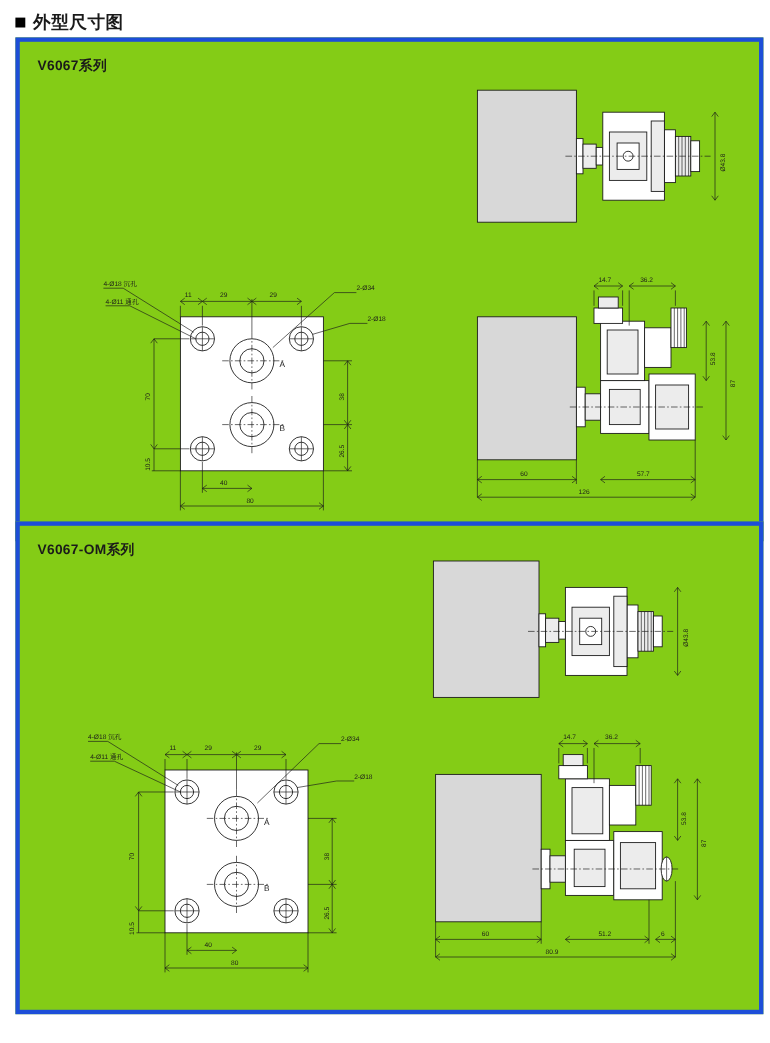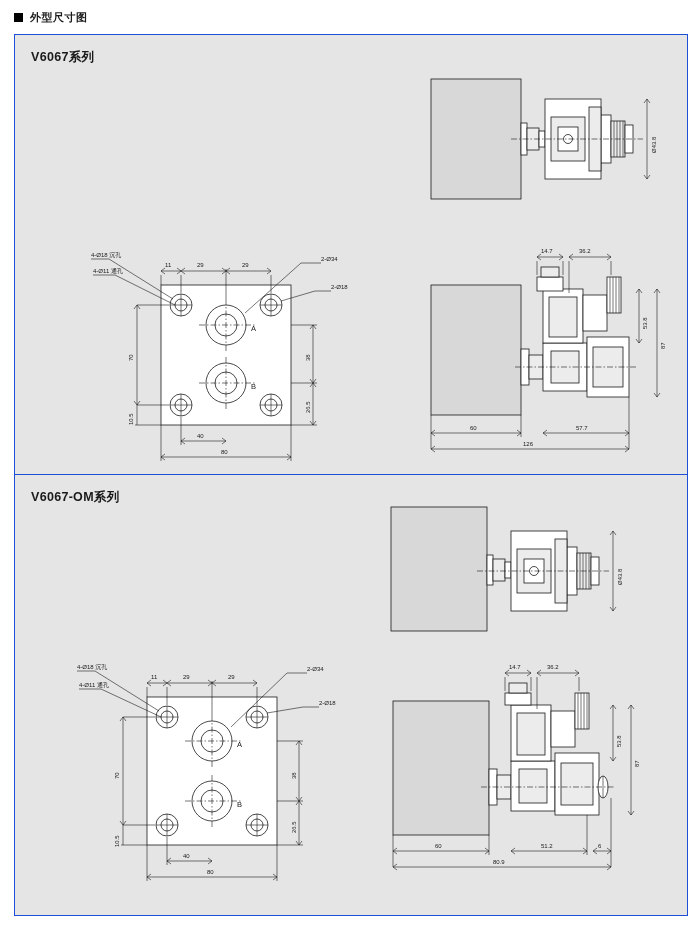--- a/index.html
+++ b/index.html
@@ -2,24 +2,24 @@
 <html><head>
 <meta charset="utf-8">
 <style>
   html,body{margin:0;padding:0;background:#ffffff;}
   body{width:700px;height:948px;font-family:"Liberation Sans",sans-serif;color:#1a1a1a;position:relative;overflow:hidden;}
   .page{position:relative;width:700px;height:948px;}
 
   
   .header{position:absolute;left:14px;top:10px;display:flex;align-items:center;gap:7px;}
   .header .sq{width:9px;height:9px;background:#000;display:inline-block;}
-  .header .title{font-size:11px;font-weight:bold;letter-spacing:.5px;}
+  .header .title{font-size:16px;font-weight:bold;letter-spacing:.5px;}
 
   
-  .panel{position:absolute;border:1px solid #1d4ed8;background:#e5e5e5;}
+  .panel{position:absolute;border:4px solid #1d4ed8;background:#84cc16;}
   #panel-1{left:14px;top:34px;width:672px;height:450px;}
   #panel-2{left:14px;top:474px;width:672px;height:440px;}
   .panel-title{position:absolute;left:16px;top:14px;font-size:12.5px;font-weight:bold;letter-spacing:.3px;}
 
   
   .fig{position:absolute;}
   svg{display:block;overflow:visible;}
   .ln-thin{stroke:#1a1a1a;stroke-width:.6;fill:none;}
   .ln-dash{stroke:#1a1a1a;stroke-width:.6;fill:none;stroke-dasharray:6 2 1.5 2;}
   .fill-grey{fill:#d8d8d8;stroke:#1a1a1a;stroke-width:.8;}

